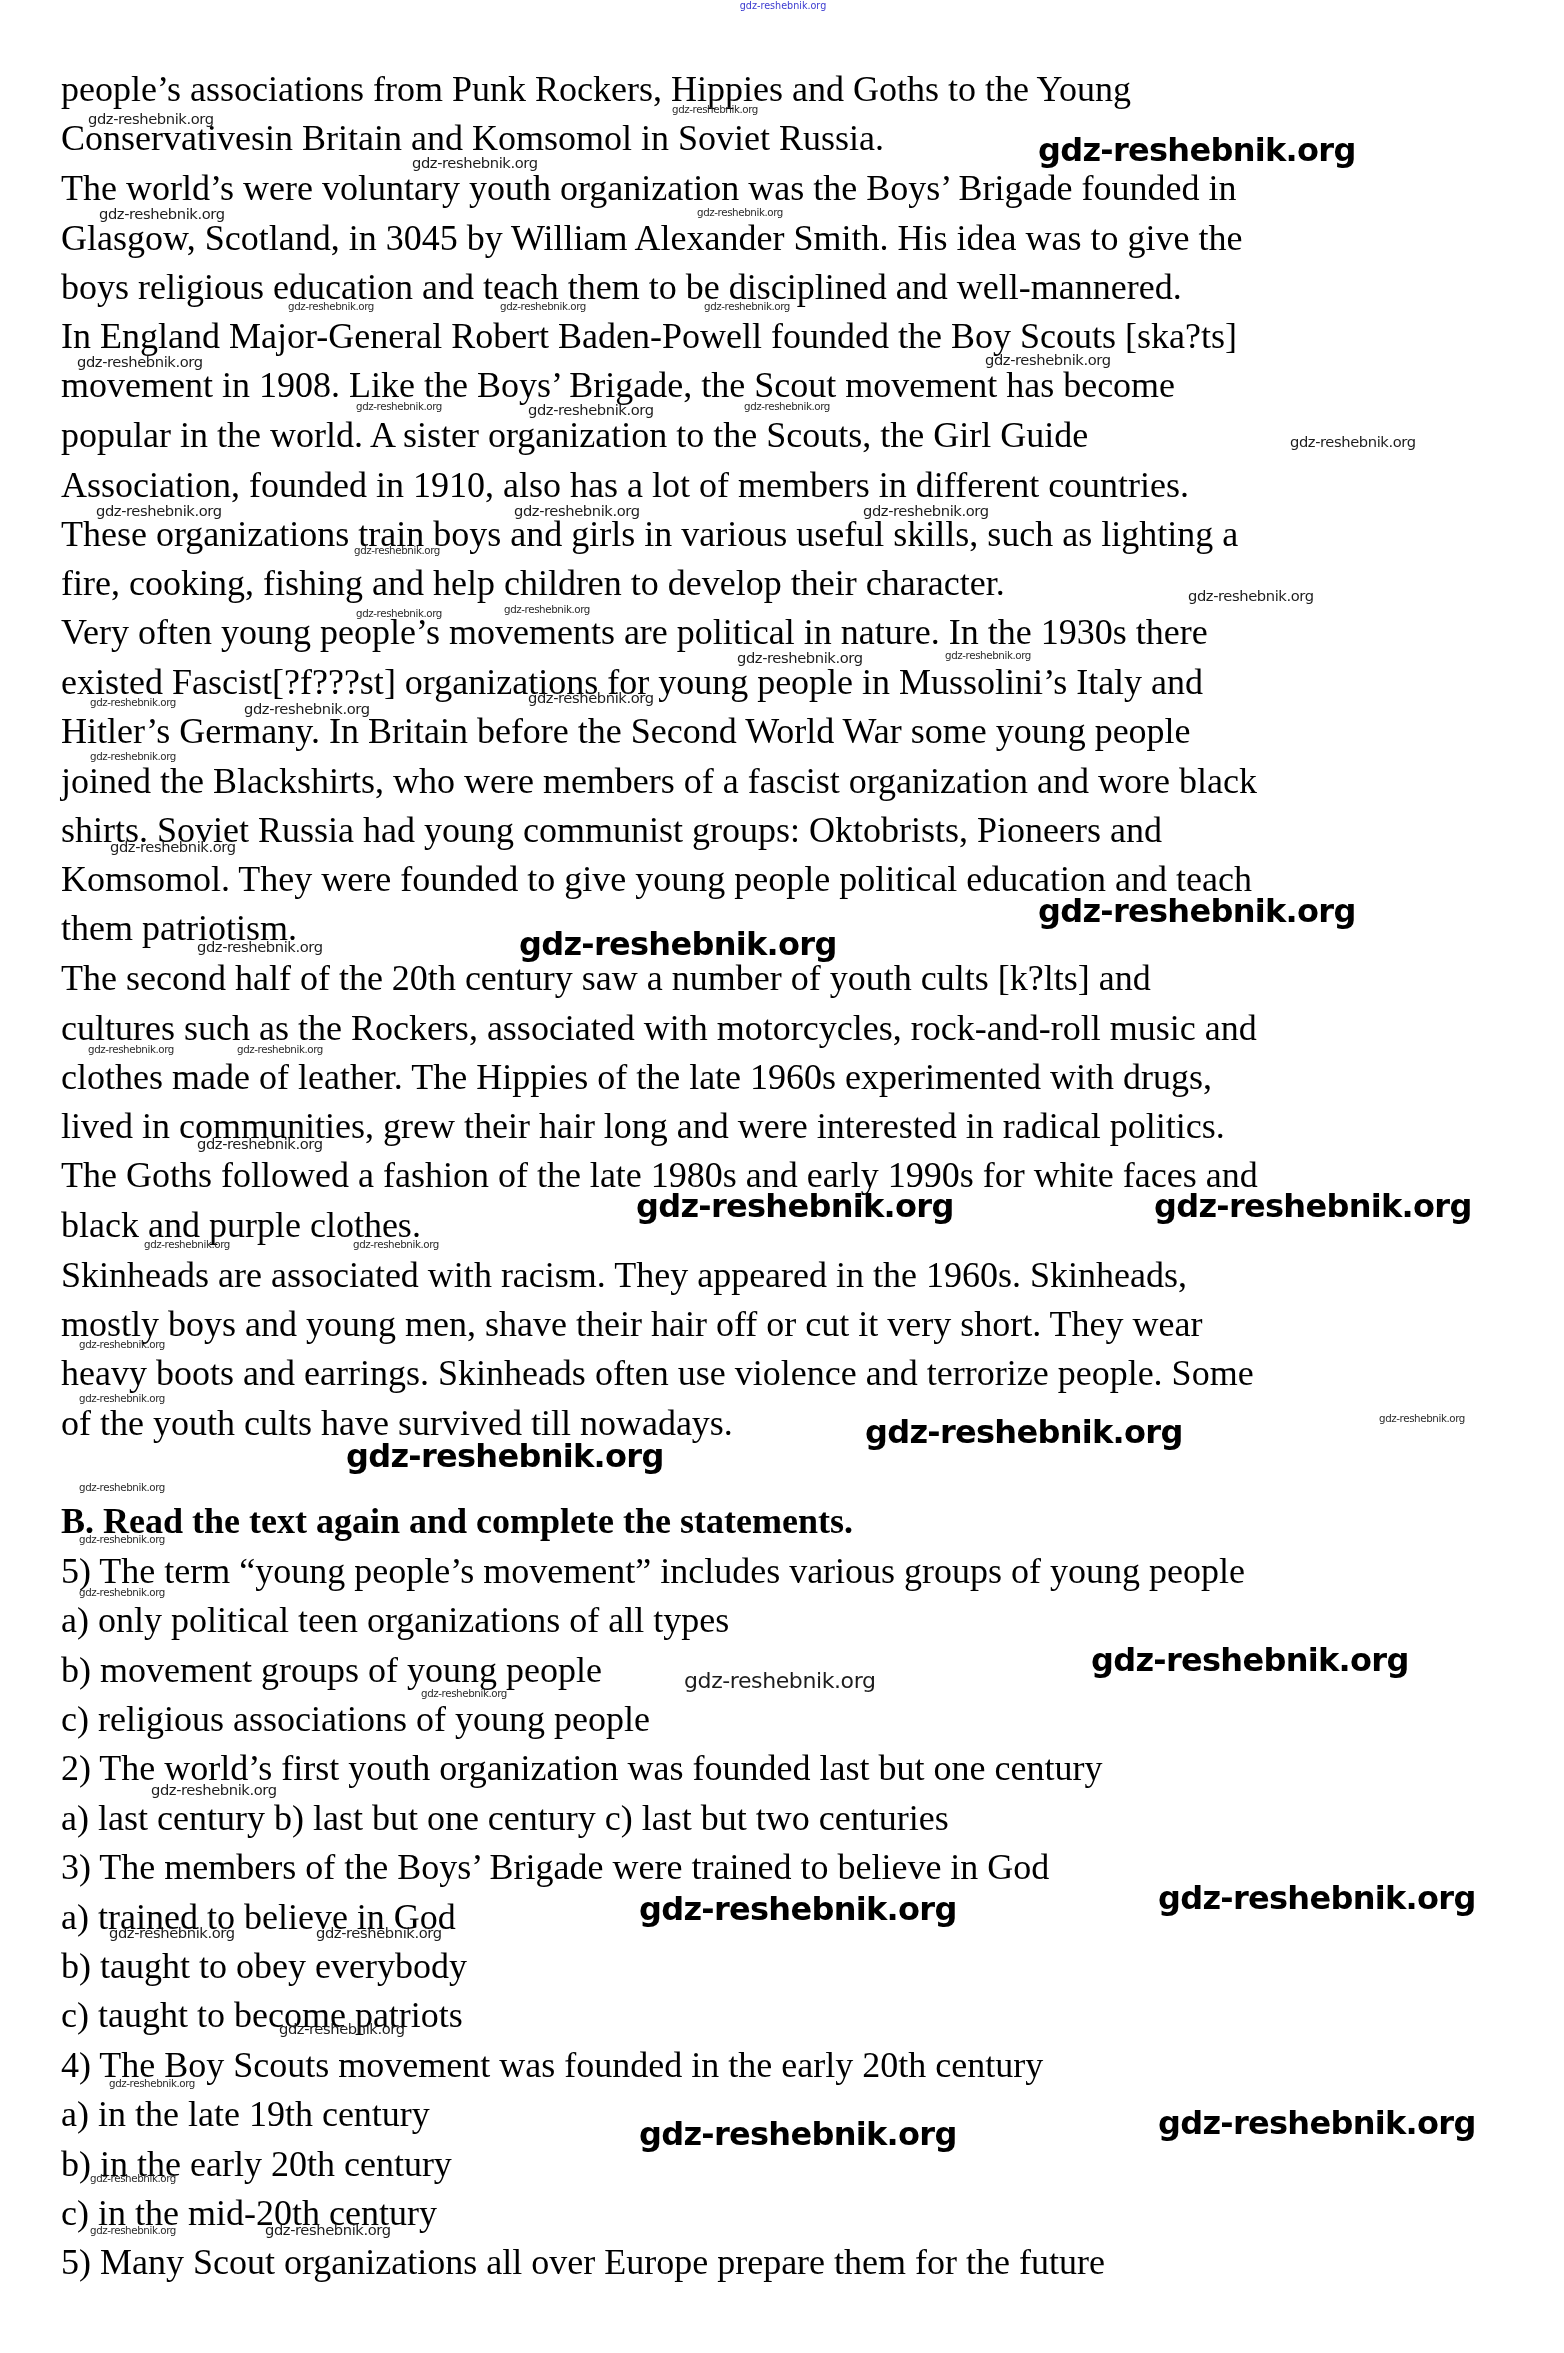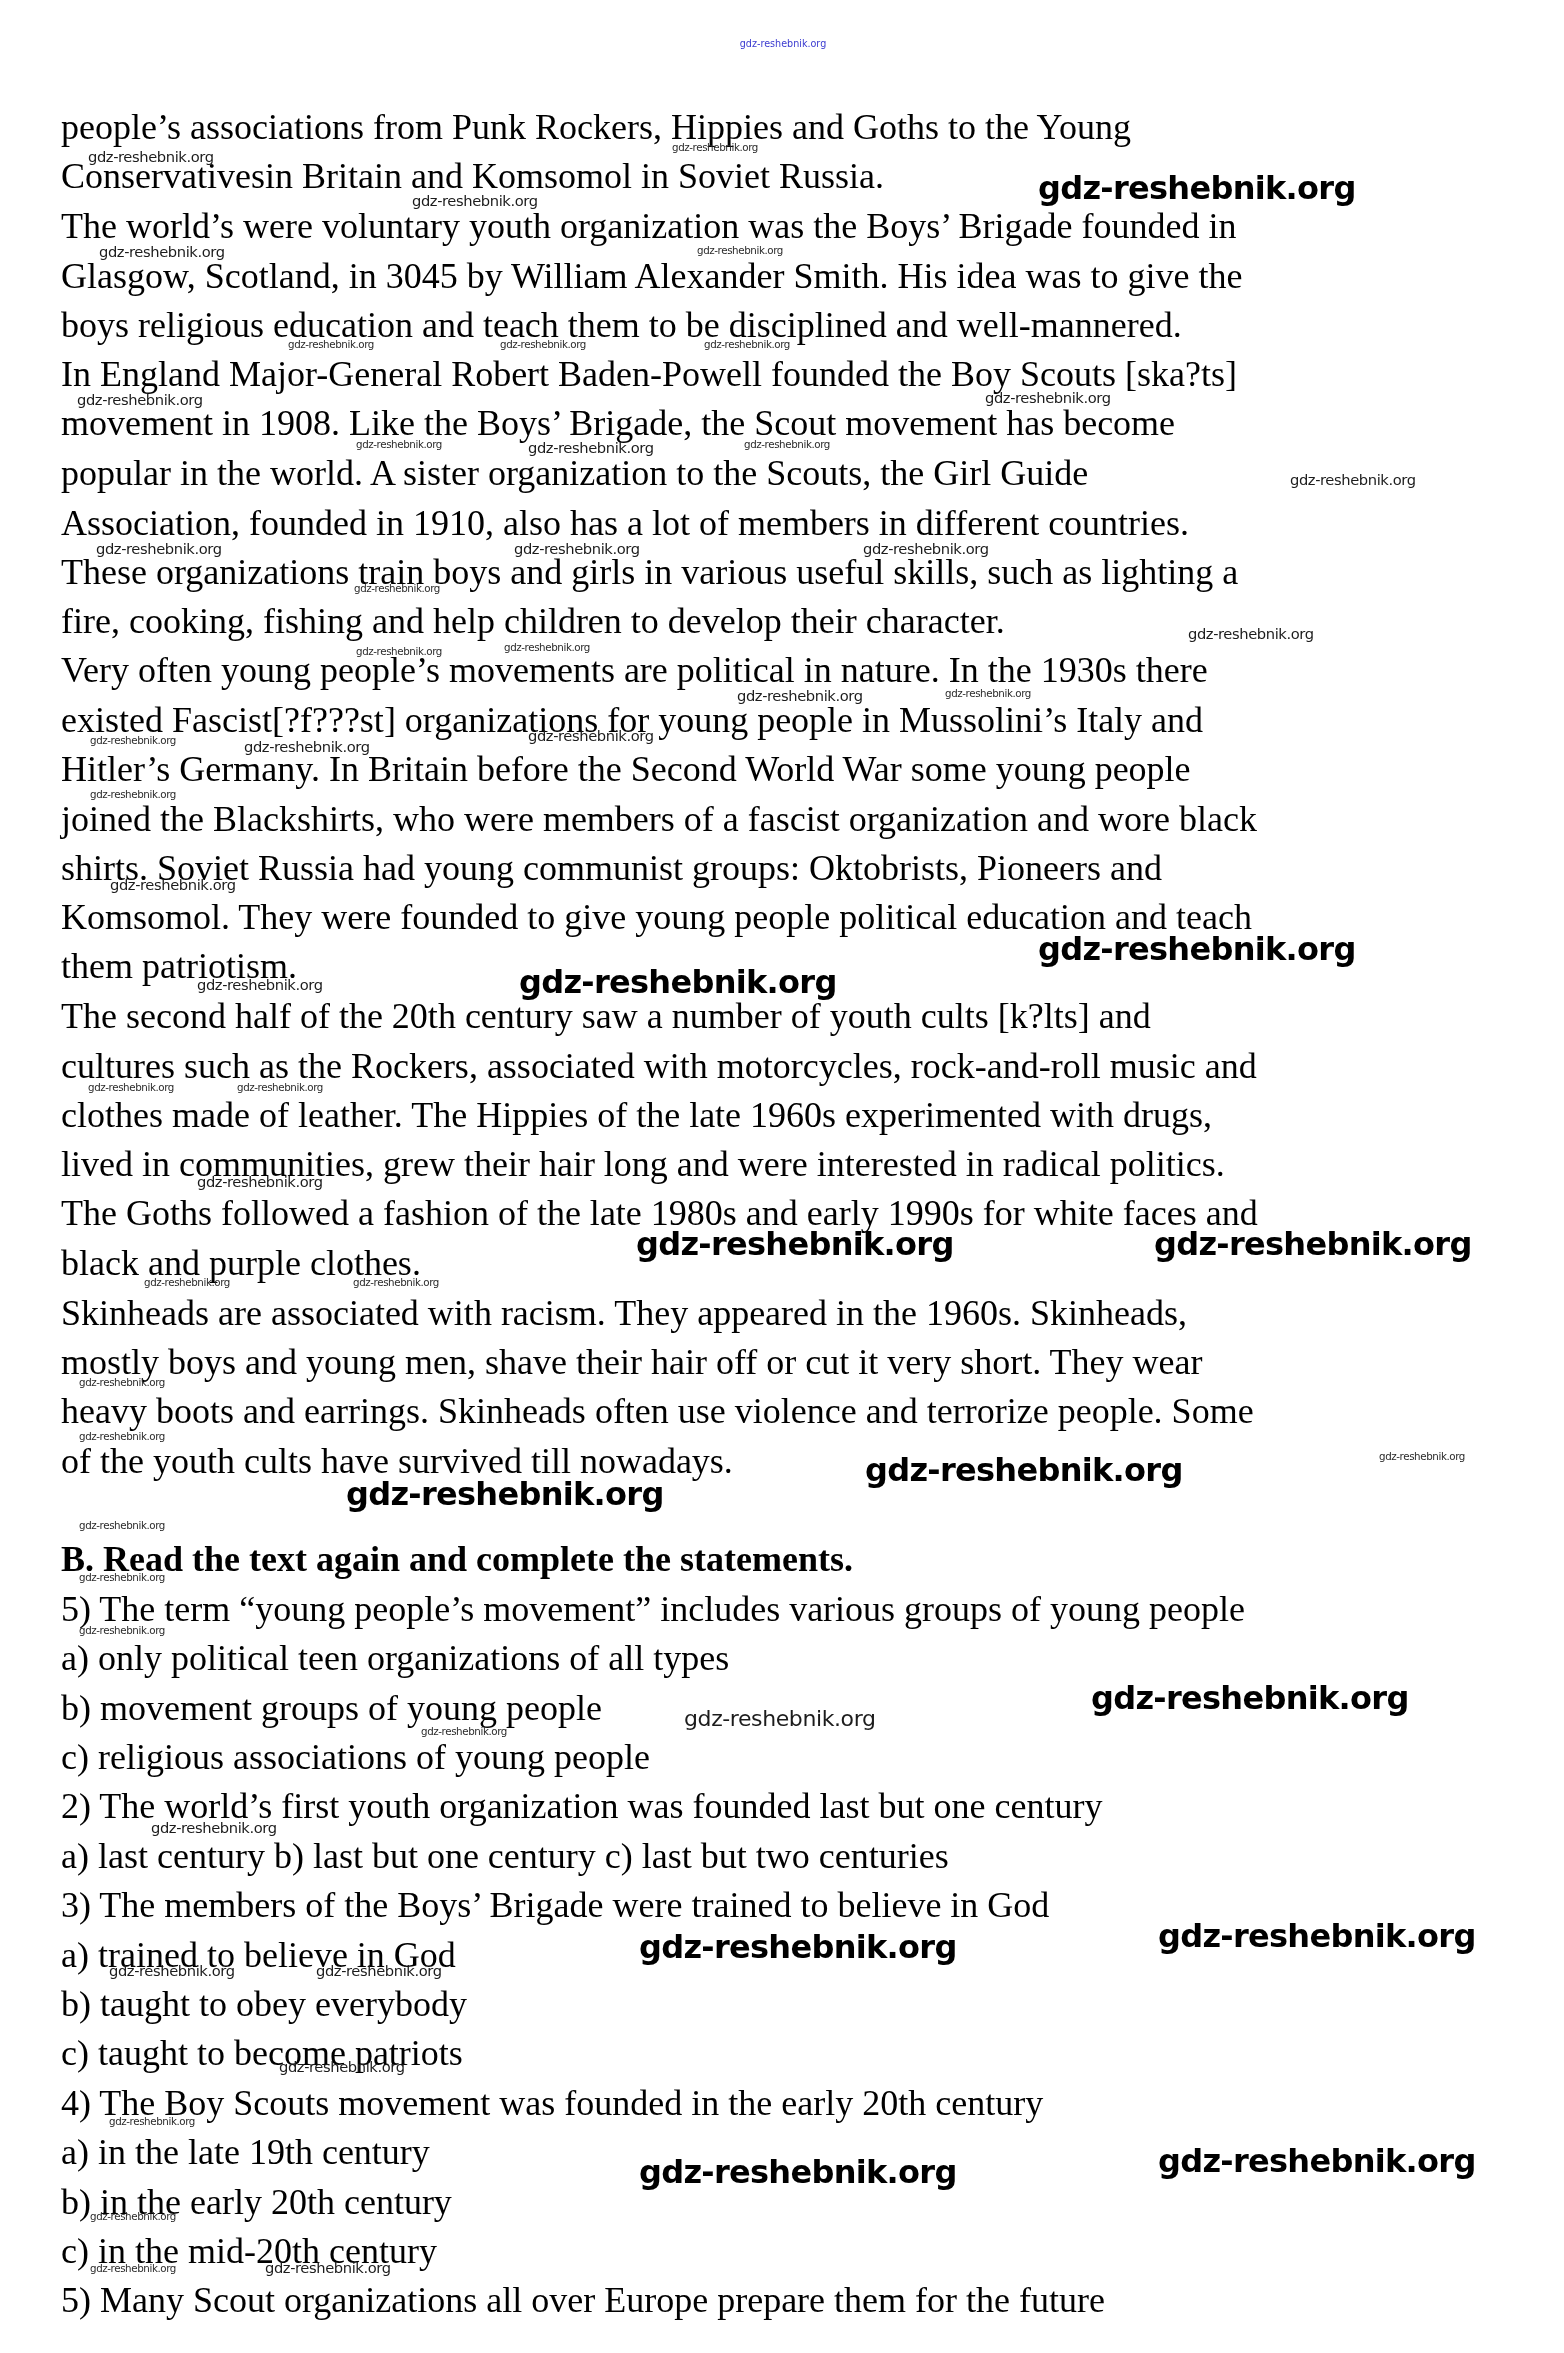--- a/index.html
+++ b/index.html
@@ -1,17 +1,17 @@
 <!DOCTYPE html>
 <html style="font-size:11.8px"><head>
 <meta charset="utf-8">
 <style>
   html, body { margin: 0; padding: 0; background: #ffffff; }
   body { width: 1565px; height: 2354px; position: relative; overflow: hidden; }
-  .page { position: absolute; left: 0; top: 0; width: 1565px; height: 1896px; background: #fff; margin-top: 38px; }
+  .page { position: absolute; left: 0; top: 0; width: 1565px; height: 1896px; background: #fff; }
   .header-link {
     position: absolute; left: 728px; top: 0px; width: 110px; text-align: center;
     font-family: "DejaVu Sans", sans-serif; font-size: 9.6px; color: #3a3ad0;
     line-height: 11.8px; white-space: nowrap;
   }
   .line {
     position: absolute; left: 61px;
     font-family: "Liberation Serif", serif; font-size: 36px; color: #000;
     line-height: 1; white-space: nowrap; transform: translateY(-78%);
   }

